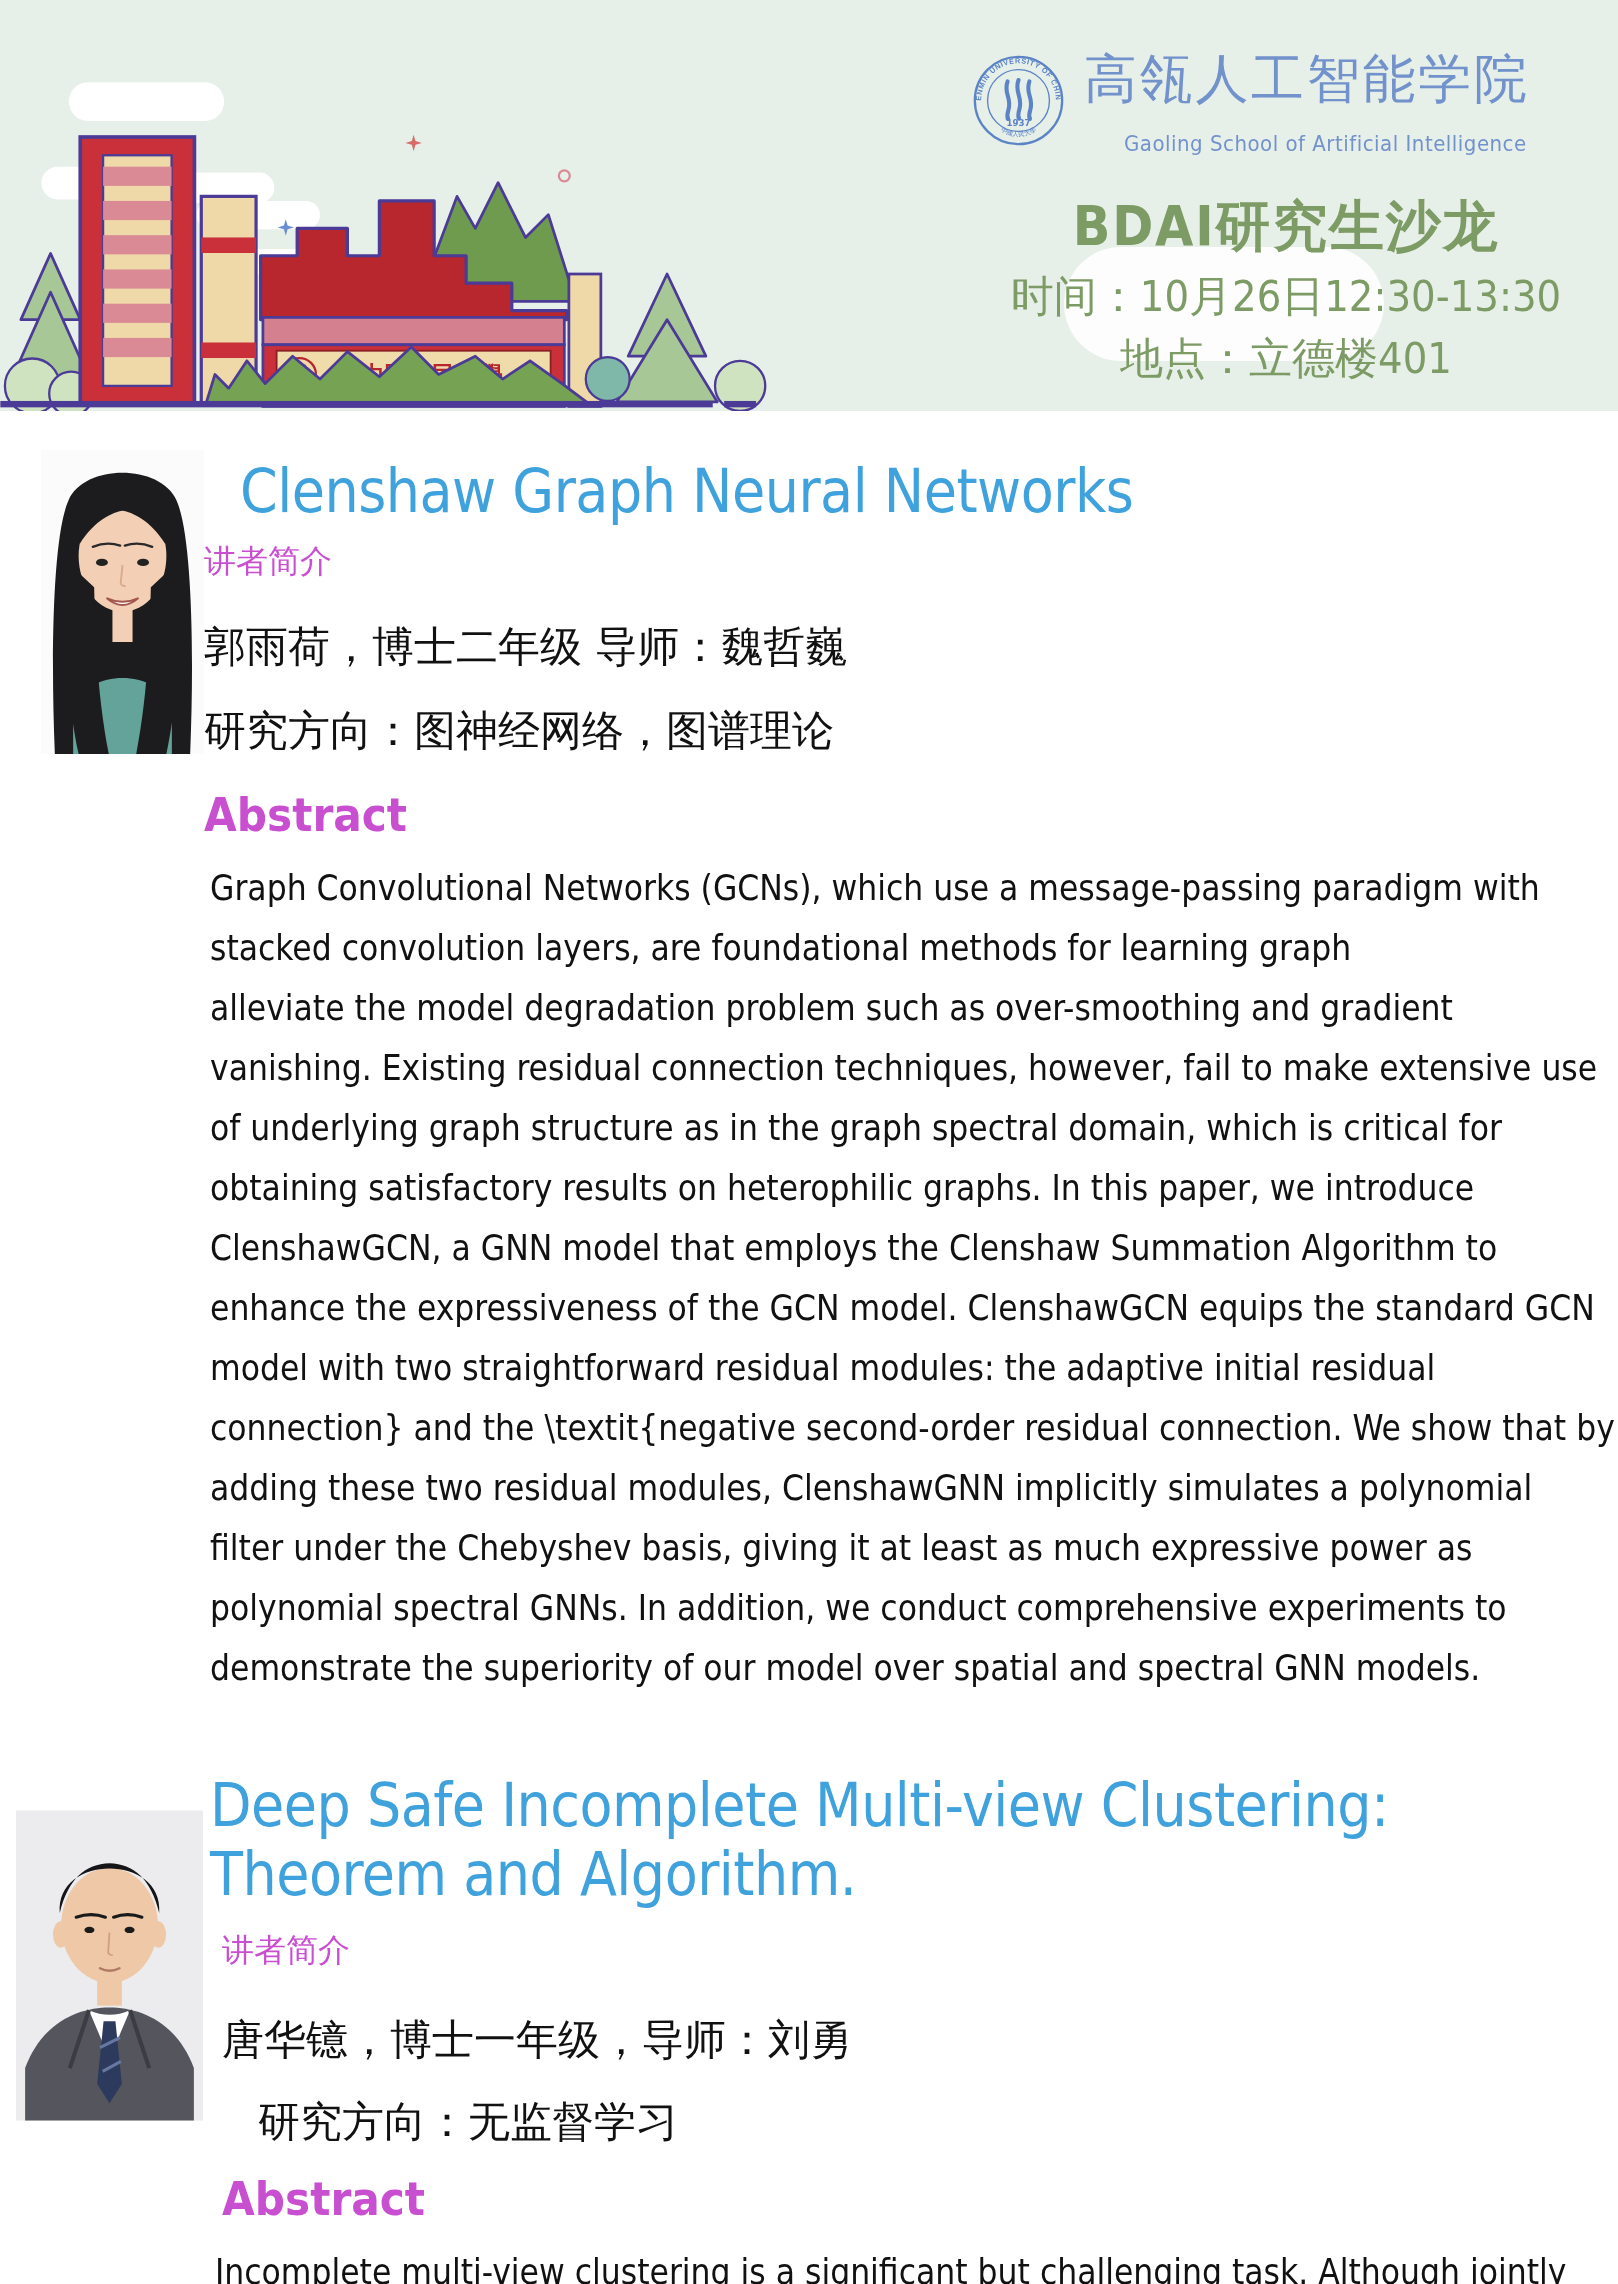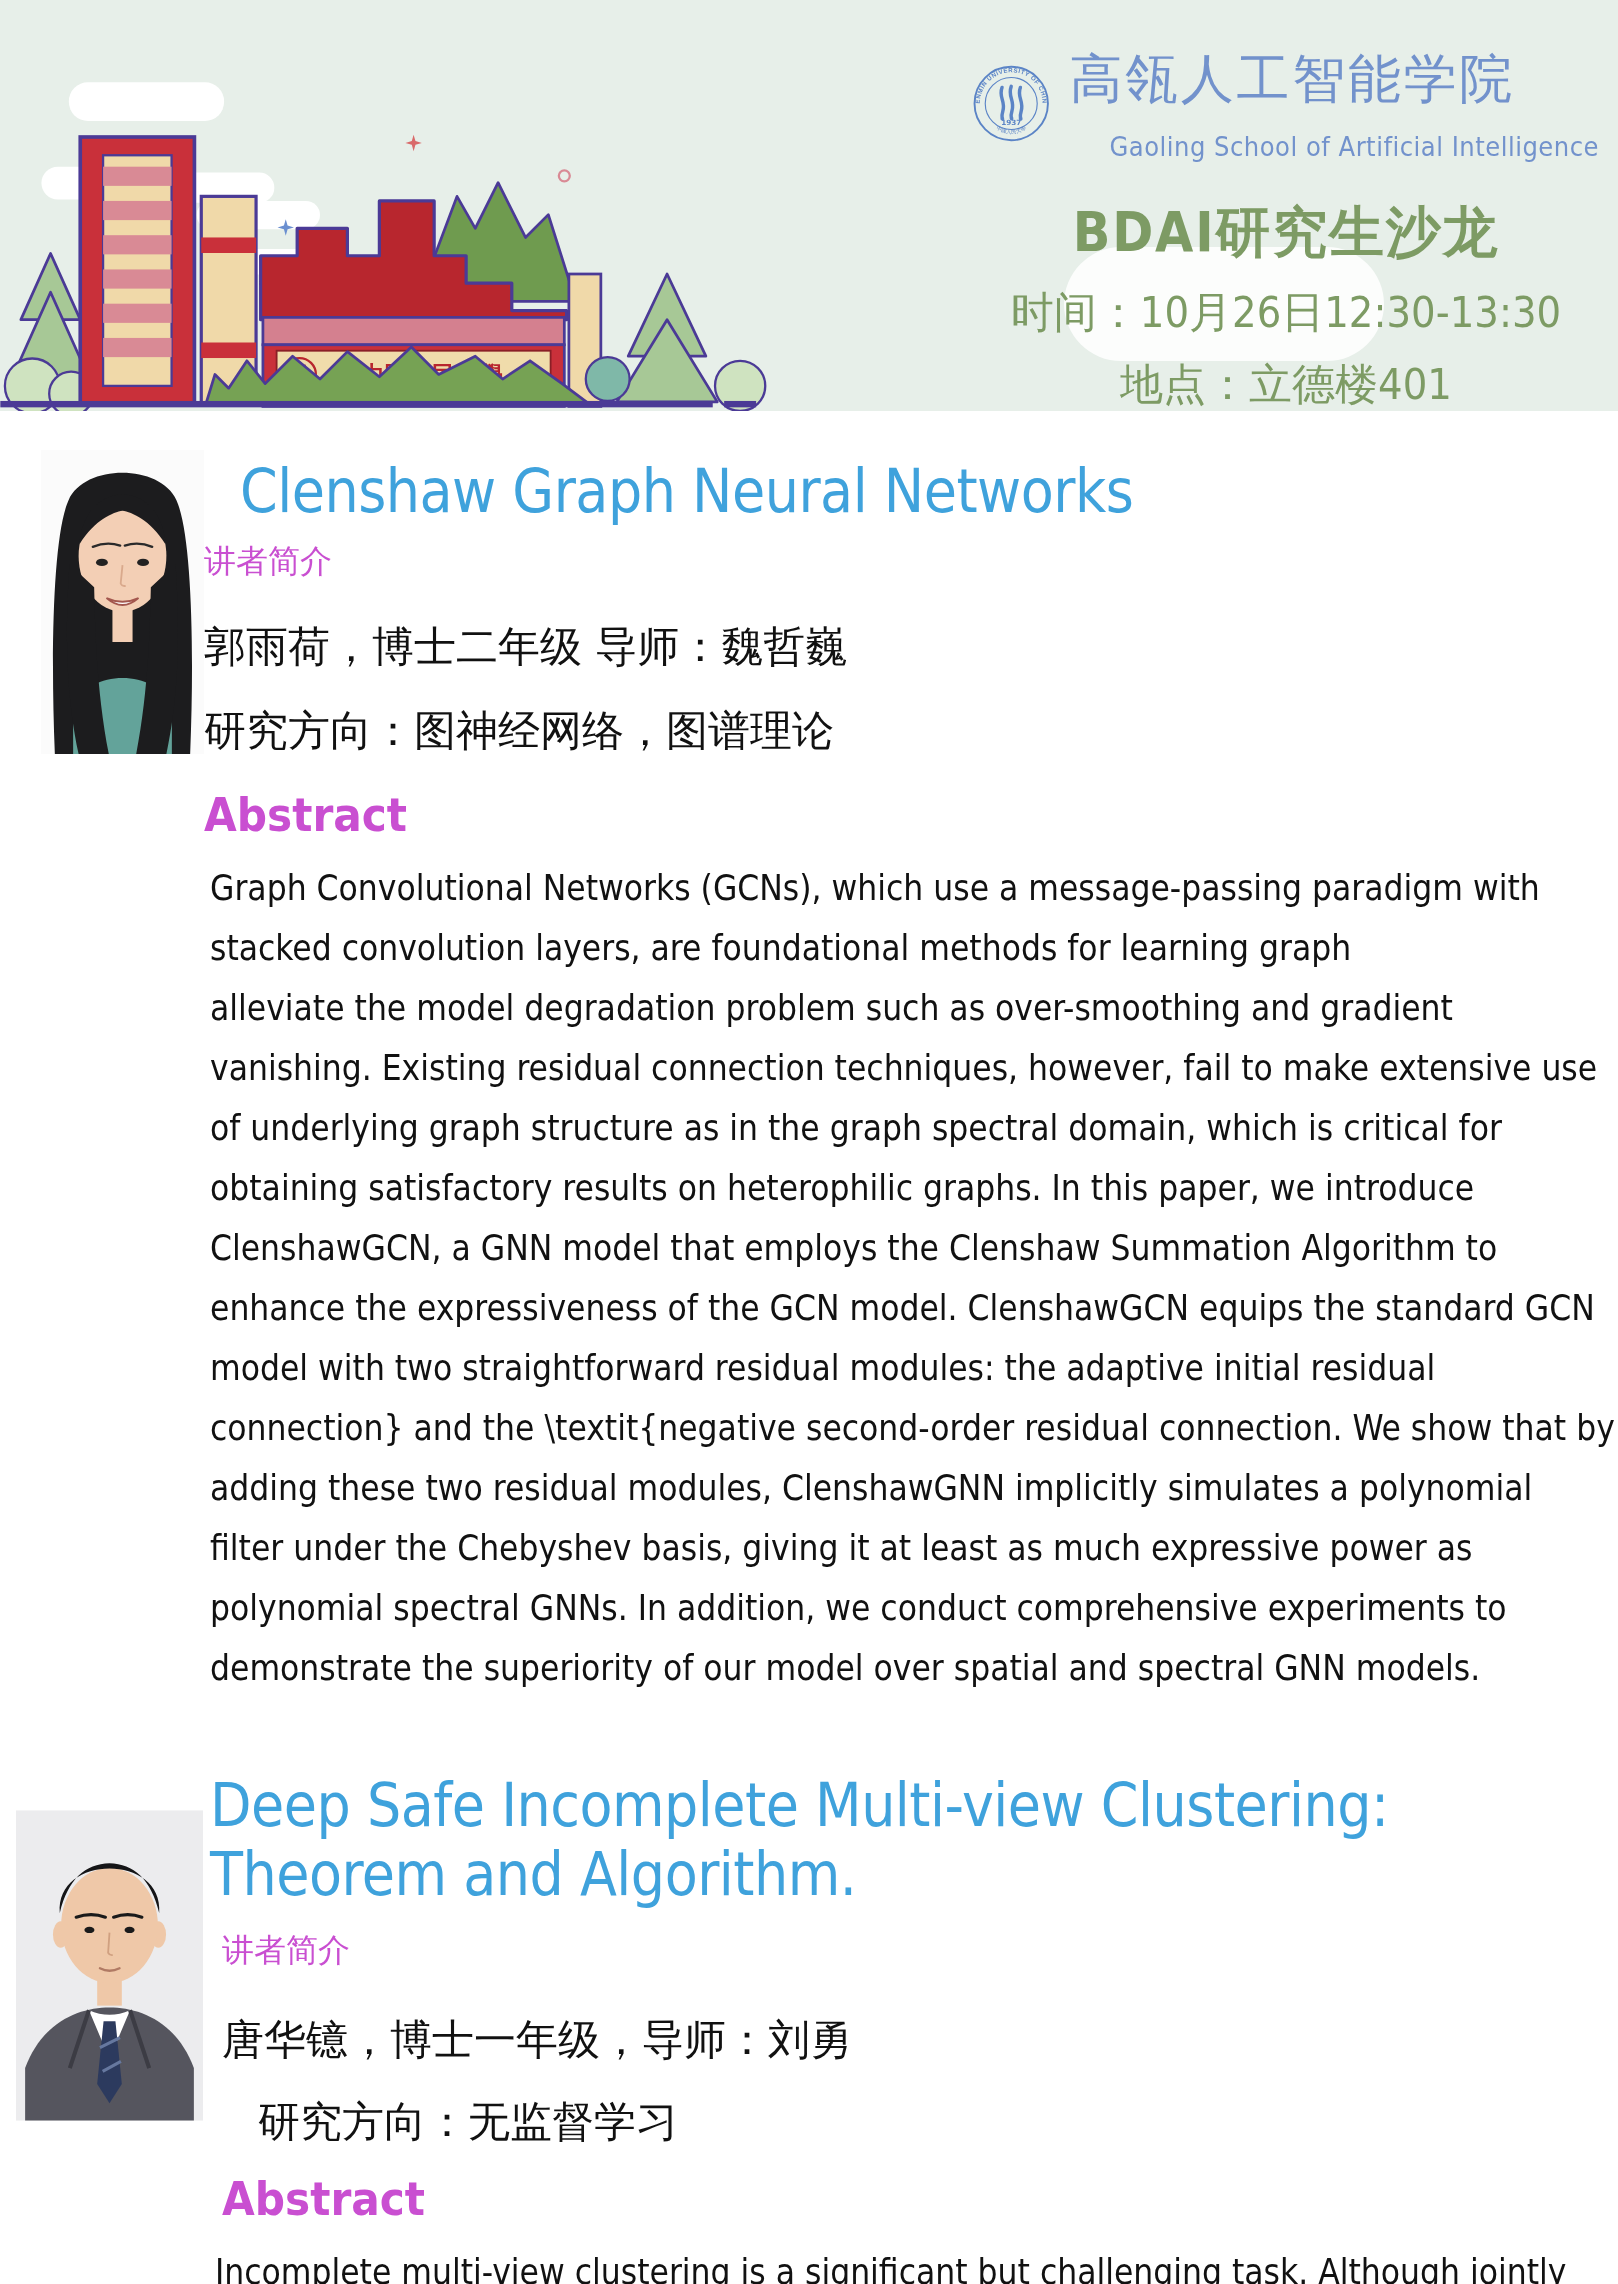--- a/index.html
+++ b/index.html
@@ -41,29 +41,29 @@
     position:absolute;left:973px;top:44px;width:626px;
     color:var(--school-blue);
   }
   .logo-row{display:flex;align-items:center;gap:20px;}
   .school-names{display:flex;flex-direction:column;gap:15px;}
   .school-cn{
     font-size:53px;letter-spacing:2.7px;color:var(--school-blue);
     font-stretch:condensed;white-space:nowrap;
   }
   .school-en{
-    font-size:27px;letter-spacing:0.5px;color:var(--school-blue);
+    font-size:22px;letter-spacing:0.5px;color:var(--school-blue);
     font-stretch:condensed;white-space:nowrap;margin-left:40px;
   }
   .event-title{
     margin-top:34px;text-align:center;font-size:55px;font-weight:bold;
     color:var(--event-green);font-stretch:condensed;letter-spacing:1.8px;
   }
   .event-time,.event-location{
-    position:relative;margin-top:14px;text-align:center;font-size:43px;
+    position:relative;margin-top:4px;text-align:center;font-size:43px;
     color:var(--event-green);font-stretch:condensed;white-space:nowrap;
   }
   
   .photo{position:absolute;display:block;}
   .photo1{left:41px;top:450px;}
   .photo2{left:16.4px;top:1810px;}
   .title{
     position:absolute;color:var(--title-blue);font-size:60px;line-height:69px;
     font-stretch:condensed;letter-spacing:-0.5px;white-space:nowrap;
   }

